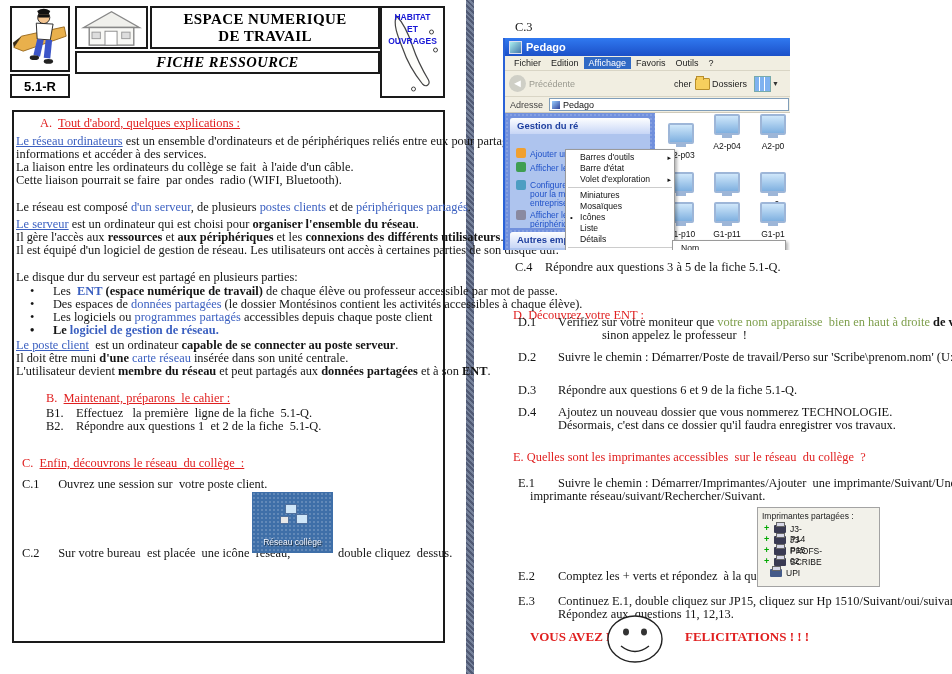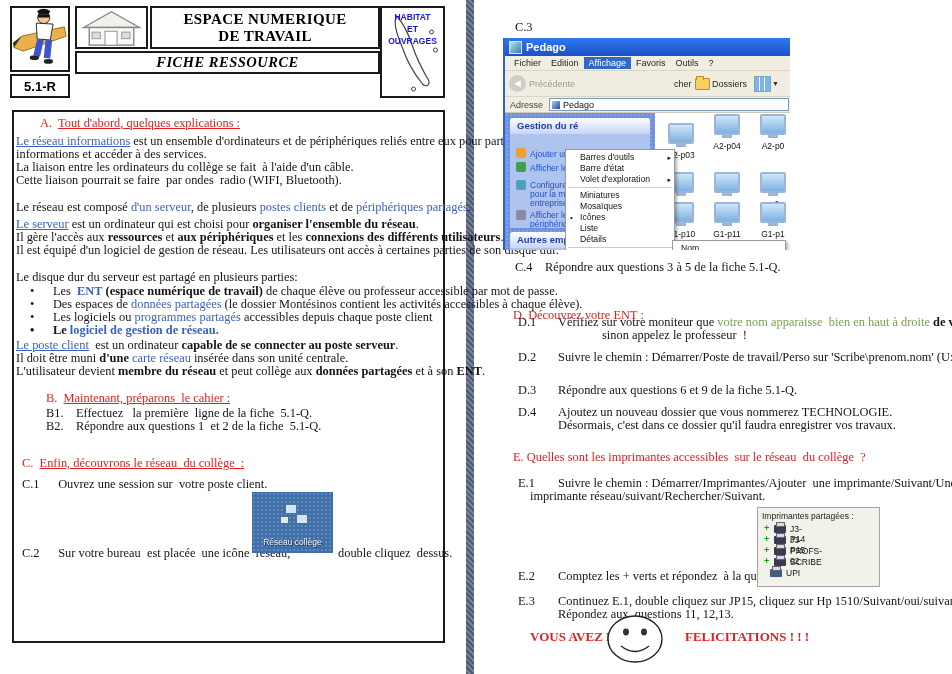--- a/index.html
+++ b/index.html
@@ -148,36 +148,36 @@
       <circle cx="31" cy="81" r="2" fill="none" stroke="#444"></circle>
     </svg>
     <div class="maptxt" style="top:4px;">HABITAT</div>
     <div class="maptxt" style="top:16px;">ET</div>
     <div class="maptxt" style="top:28px;">OUVRAGES</div>
   </div>
 
   <div class="mainbox"></div>
   <div class="tlayer">
       <div class="tline" style="left: 40px; top: 116px;"><span class="s-r">A.  </span><span class="s-ru">Tout d'abord, quelques explications :</span></div>
-      <div class="tline" style="left: 16px; top: 134px;"><span class="s-blu">Le réseau informations</span><span class="s-n"> est un ensemble d'ordinateurs et de périphériques reliés entre eux pour partager des</span></div>
+      <div class="tline" style="left: 16px; top: 134px;"><span class="s-blu">Le réseau ordinateurs</span><span class="s-n"> est un ensemble d'ordinateurs et de périphériques reliés entre eux pour partager des</span></div>
       <div class="tline" style="left: 16px; top: 147px;"><span class="s-n">informations et accéder à des services.</span></div>
       <div class="tline" style="left: 16px; top: 160px;"><span class="s-n">La liaison entre les ordinateurs du collège se fait  à l'aide d'un câble.</span></div>
       <div class="tline" style="left: 16px; top: 173px;"><span class="s-n">Cette liaison pourrait se faire  par ondes  radio (WIFI, Bluetooth).</span></div>
       <div class="tline" style="left: 16px; top: 200px;"><span class="s-n">Le réseau est composé </span><span class="s-bl">d'un serveur</span><span class="s-n">, de plusieurs </span><span class="s-bl">postes clients</span><span class="s-n"> et de </span><span class="s-bl">périphériques partagés</span><span class="s-n">.</span></div>
       <div class="tline" style="left: 16px; top: 217px;"><span class="s-blu">Le serveur</span><span class="s-n"> est un ordinateur qui est choisi pour </span><span class="s-b">organiser l'ensemble du réseau</span><span class="s-n">.</span></div>
       <div class="tline" style="left: 16px; top: 230px;"><span class="s-n">Il gère l'accès aux </span><span class="s-b">ressources</span><span class="s-n"> et </span><span class="s-b">aux périphériques</span><span class="s-n"> et les </span><span class="s-b">connexions des différents utilisateurs</span><span class="s-n">.</span></div>
       <div class="tline" style="left: 16px; top: 270px;"><span class="s-n">Le disque dur du serveur est partagé en plusieurs parties:</span></div>
       <div class="tline" style="left: 16px; top: 243px;"><span class="s-n">Il est équipé d'un logiciel de gestion de réseau. Les utilisateurs ont accès à certaines parties de son disque dur.</span></div>
       <div class="tline" style="left: 30px; top: 284px;"><span class="s-n">•      Les  </span><span class="s-blb">ENT</span><span class="s-n"> </span><span class="s-b">(espace numérique de travail)</span><span class="s-n"> de chaque élève ou professeur accessible par mot de passe.</span></div>
       <div class="tline" style="left: 30px; top: 297px;"><span class="s-n">•      Des espaces de </span><span class="s-bl">données partagées</span><span class="s-n"> (le dossier Montésinos contient les activités accessibles à chaque élève).</span></div>
       <div class="tline" style="left: 30px; top: 310px;"><span class="s-n">•      Les logiciels ou </span><span class="s-bl">programmes partagés</span><span class="s-n"> accessibles depuis chaque poste client</span></div>
       <div class="tline" style="left: 30px; top: 323px; font-weight: bold;"><span class="s-n">•      Le </span><span class="s-bl">logiciel de gestion de réseau.</span></div>
       <div class="tline" style="left: 16px; top: 338px;"><span class="s-blu">Le poste client</span><span class="s-n">  est un ordinateur </span><span class="s-b">capable de se connecter au poste serveur</span><span class="s-n">.</span></div>
       <div class="tline" style="left: 16px; top: 351px;"><span class="s-n">Il doit être muni </span><span class="s-b">d'une</span><span class="s-n"> </span><span class="s-bl">carte réseau</span><span class="s-n"> insérée dans son unité centrale.</span></div>
-      <div class="tline" style="left: 16px; top: 364px;"><span class="s-n">L'utilisateur devient </span><span class="s-b">membre du réseau</span><span class="s-n"> et peut collège aux </span><span class="s-b">données partagées</span><span class="s-n"> et à son </span><span class="s-b">ENT</span><span class="s-n">.</span></div>
+      <div class="tline" style="left: 16px; top: 364px;"><span class="s-n">L'utilisateur devient </span><span class="s-b">membre du réseau</span><span class="s-n"> et peut partagés aux </span><span class="s-b">données partagées</span><span class="s-n"> et à son </span><span class="s-b">ENT</span><span class="s-n">.</span></div>
       <div class="tline" style="left: 46px; top: 391px;"><span class="s-r">B.  </span><span class="s-ru">Maintenant, préparons  le cahier :</span></div>
       <div class="tline" style="left: 46px; top: 406px;"><span class="s-n">B1.    Effectuez   la première  ligne de la fiche  5.1-Q.</span></div>
       <div class="tline" style="left: 46px; top: 419px;"><span class="s-n">B2.    Répondre aux questions 1  et 2 de la fiche  5.1-Q.</span></div>
       <div class="tline" style="left: 22px; top: 456px;"><span class="s-r">C.  </span><span class="s-ru">Enfin, découvrons le réseau  du collège  :</span></div>
       <div class="tline" style="left: 22px; top: 477px;"><span class="s-n">C.1      Ouvrez une session sur  votre poste client.</span></div>
       <div class="tline" style="left: 22px; top: 546px;"><span class="s-n">C.2      Sur votre bureau  est placée  une icône  réseau,</span></div>
       <div class="tline" style="left: 338px; top: 546px;"><span class="s-n">double cliquez  dessus.</span></div>
     </div>
 
   <div class="nettile">

